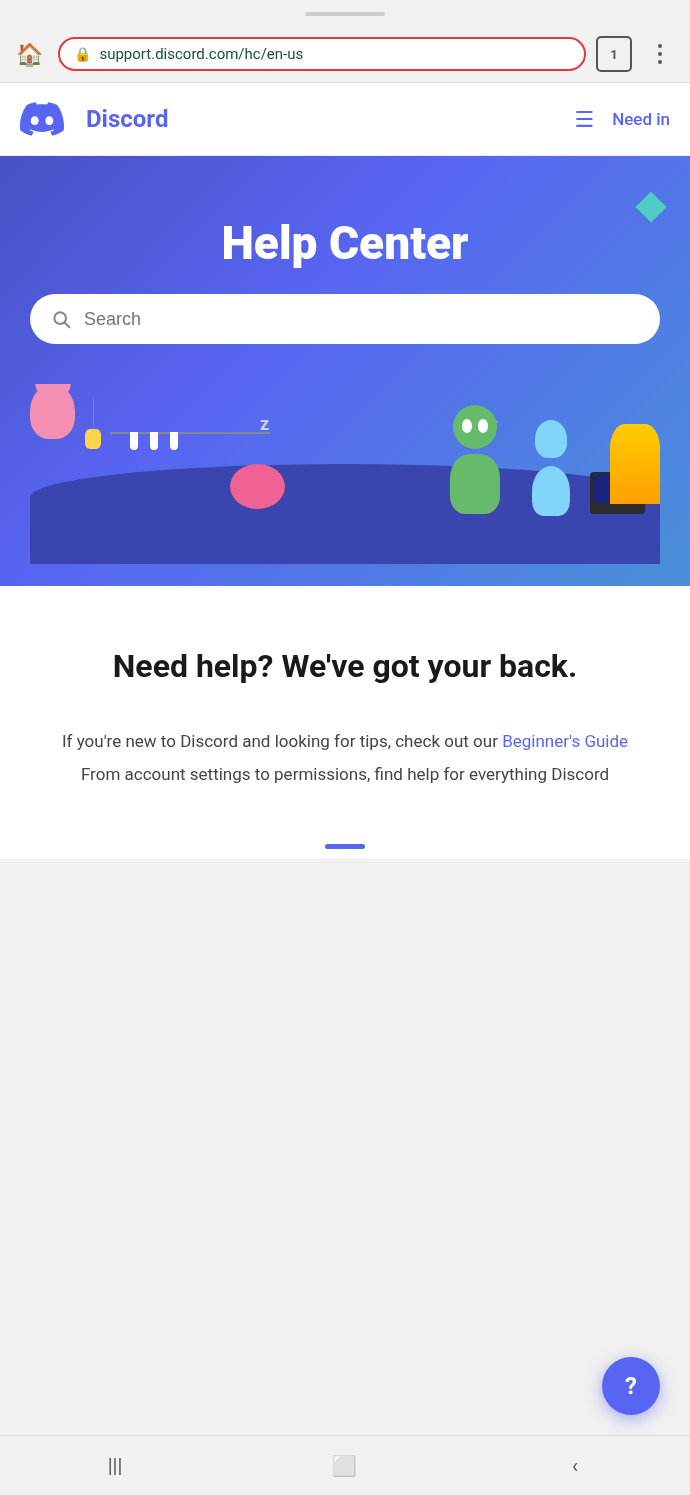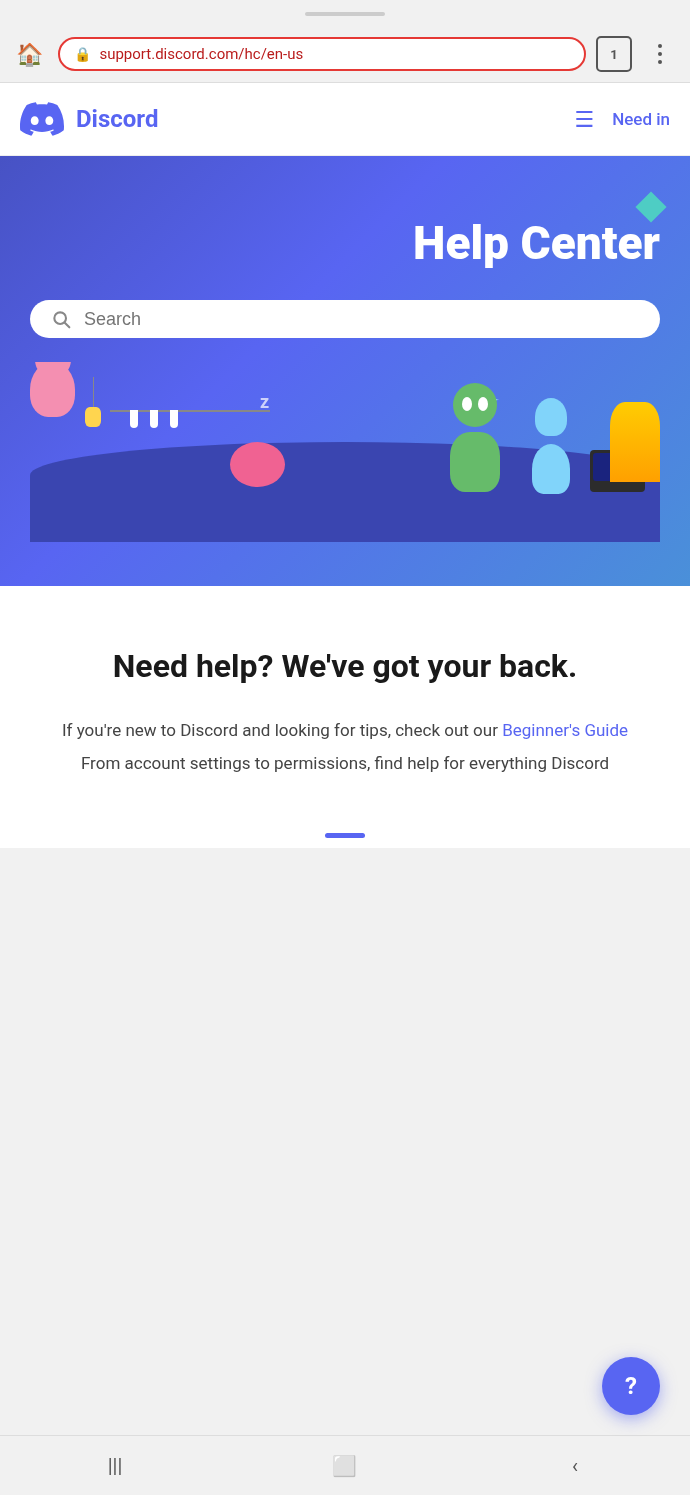--- a/index.html
+++ b/index.html
@@ -58,21 +58,21 @@
       padding: 6px 14px;
       gap: 8px;
     }
     .lock-icon {
       font-size: 14px;
       color: #555;
       flex-shrink: 0;
     }
     .address-text {
       font-size: 15px;
-      color: #b91c1c;
+      color: #14532d;
       flex: 1;
     }
     .tab-btn {
       width: 36px;
       height: 36px;
       border: 2px solid #555;
       border-radius: 5px;
       display: flex;
       align-items: center;
       justify-content: center;
@@ -108,21 +108,21 @@
       background: #fff;
       padding: 14px 20px;
       display: flex;
       align-items: center;
       justify-content: space-between;
       border-bottom: 1px solid #eee;
     }
     .discord-logo {
       display: flex;
       align-items: center;
-      gap: 12px;
+      gap: 22px;
     }
     .discord-logo-icon {
       width: 44px;
       height: 44px;
     }
     .discord-logo-text {
       font-size: 24px;
       font-weight: 700;
       color: #5865f2;
     }
@@ -147,22 +147,22 @@
       background: linear-gradient(135deg, #4752c4 0%, #5865f2 40%, #4a90d9 100%);
       padding: 60px 30px 0;
       position: relative;
       overflow: hidden;
       min-height: 430px;
     }
     .hero-title {
       color: #fff;
       font-size: 46px;
       font-weight: 900;
-      text-align: right;
-      margin-bottom: 30px;
+      text-align: center;
+      margin-bottom: 24px;
       position: relative;
       z-index: 2;
     }
 
     
     .diamond-decoration {
       position: absolute;
       top: 40px;
       right: 28px;
       width: 22px;
@@ -171,23 +171,23 @@
       transform: rotate(45deg);
       z-index: 2;
     }
 
     
     .hero-search-bar {
       background: #fff;
       border-radius: 30px;
       display: flex;
       align-items: center;
-      padding: 8px 20px;
+      padding: 14px 20px;
       gap: 12px;
-      margin-bottom: 24px;
+      margin-bottom: 40px;
       position: relative;
       z-index: 2;
     }
     .search-icon-circle {
       width: 22px;
       height: 22px;
       display: flex;
       align-items: center;
       justify-content: center;
       color: #888;
@@ -388,21 +388,21 @@
     .content-area {
       background: #fff;
       padding: 60px 30px 40px;
       text-align: center;
     }
     .need-help-title {
       font-size: 32px;
       font-weight: 700;
       color: #1a1a1a;
       line-height: 1.3;
-      margin-bottom: 29px;
+      margin-bottom: 40px;
     }
     .need-help-desc {
       font-size: 17px;
       color: #444;
       line-height: 1.6;
       margin-bottom: 6px;
     }
     .beginner-link {
       color: #5865f2;
       text-decoration: none;

